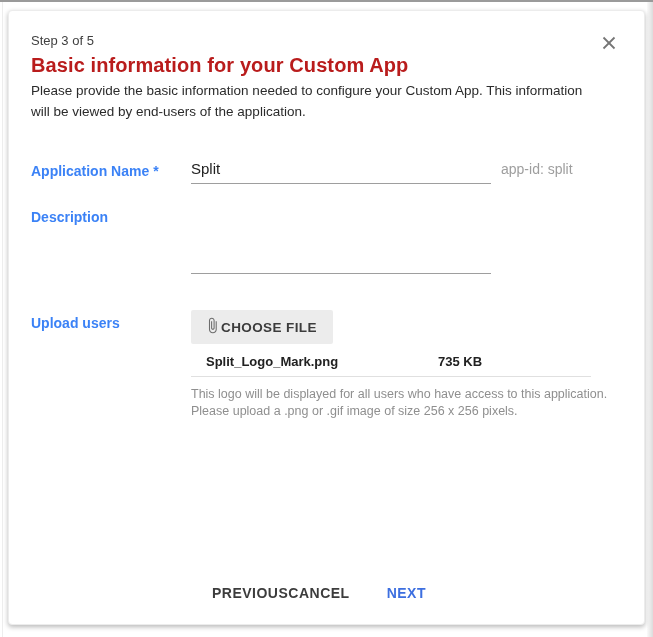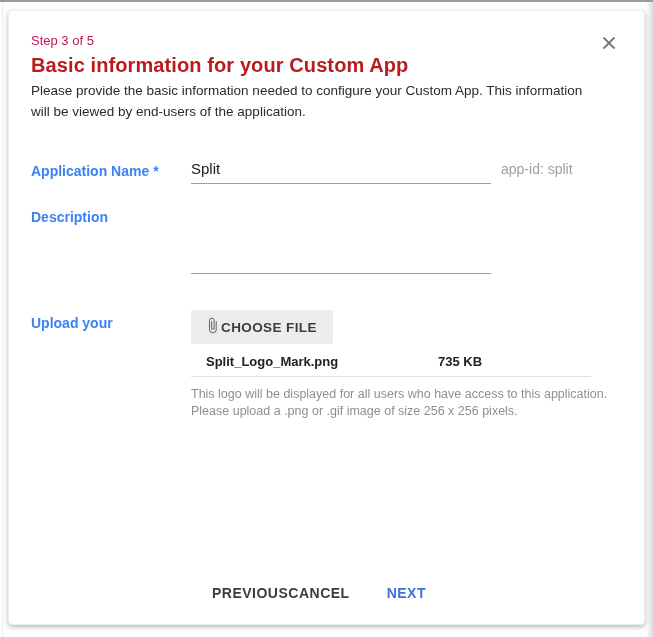--- a/index.html
+++ b/index.html
@@ -27,21 +27,21 @@
   .dialog {
     position: absolute; left: 8px; top: 10px;
     width: 637px; height: 615px;
     background: #ffffff;
     border: 1px solid #ececec;
     border-radius: 4px;
     box-shadow: 0 2px 5px rgba(0,0,0,0.28);
     z-index: 2;
   }
   .dialog-header { padding: 22px 24px 0 22px; position: relative; }
-  .step-indicator { font-size: 13px; color: #be185d; }
+  .step-indicator { font-size: 13px; color: #404040; }
   .dialog-title { font-size: 20px; font-weight: bold; color: #b91c1c; margin-top: 6px; letter-spacing: 0.1px; }
   .close-btn {
     position: absolute; top: 24px; right: 26px;
     width: 18px; height: 18px;
     background: none; border: none; cursor: pointer;
     display: flex; align-items: center; justify-content: center; padding: 0;
   }
   .dialog-intro {
     padding: 0 24px 0 22px; margin-top: 3px;
     font-size: 13.5px; line-height: 21px; color: #2b2b2b;
@@ -135,21 +135,21 @@
     </div>
 
     <div class="form-row row-description">
       <div class="form-label">Description</div>
       <div class="field-col">
         <textarea class="text-field" value="" style=""></textarea>
       </div>
     </div>
 
     <div class="form-row row-upload">
-      <div class="form-label">Upload your</div>
+      <div class="form-label">Upload users</div>
       <div class="field-col">
         <button class="choose-file-btn">
           <span class="icon-svg">
             <svg width="17" height="17" viewBox="0 0 24 24" fill="#6d6d6d">
               <path d="M16.5 6v11.5c0 2.21-1.79 4-4 4s-4-1.79-4-4V5c0-1.38 1.12-2.5 2.5-2.5s2.5 1.12 2.5 2.5v10.5c0 .55-.45 1-1 1s-1-.45-1-1V6H10v9.5c0 1.38 1.12 2.5 2.5 2.5s2.5-1.12 2.5-2.5V5c0-2.21-1.79-4-4-4S7 2.79 7 5v12.5c0 3.04 2.46 5.5 5.5 5.5s5.5-2.46 5.5-5.5V6h-1.5z"></path>
             </svg>
           </span>
           <span>CHOOSE FILE</span>
         </button>
 

